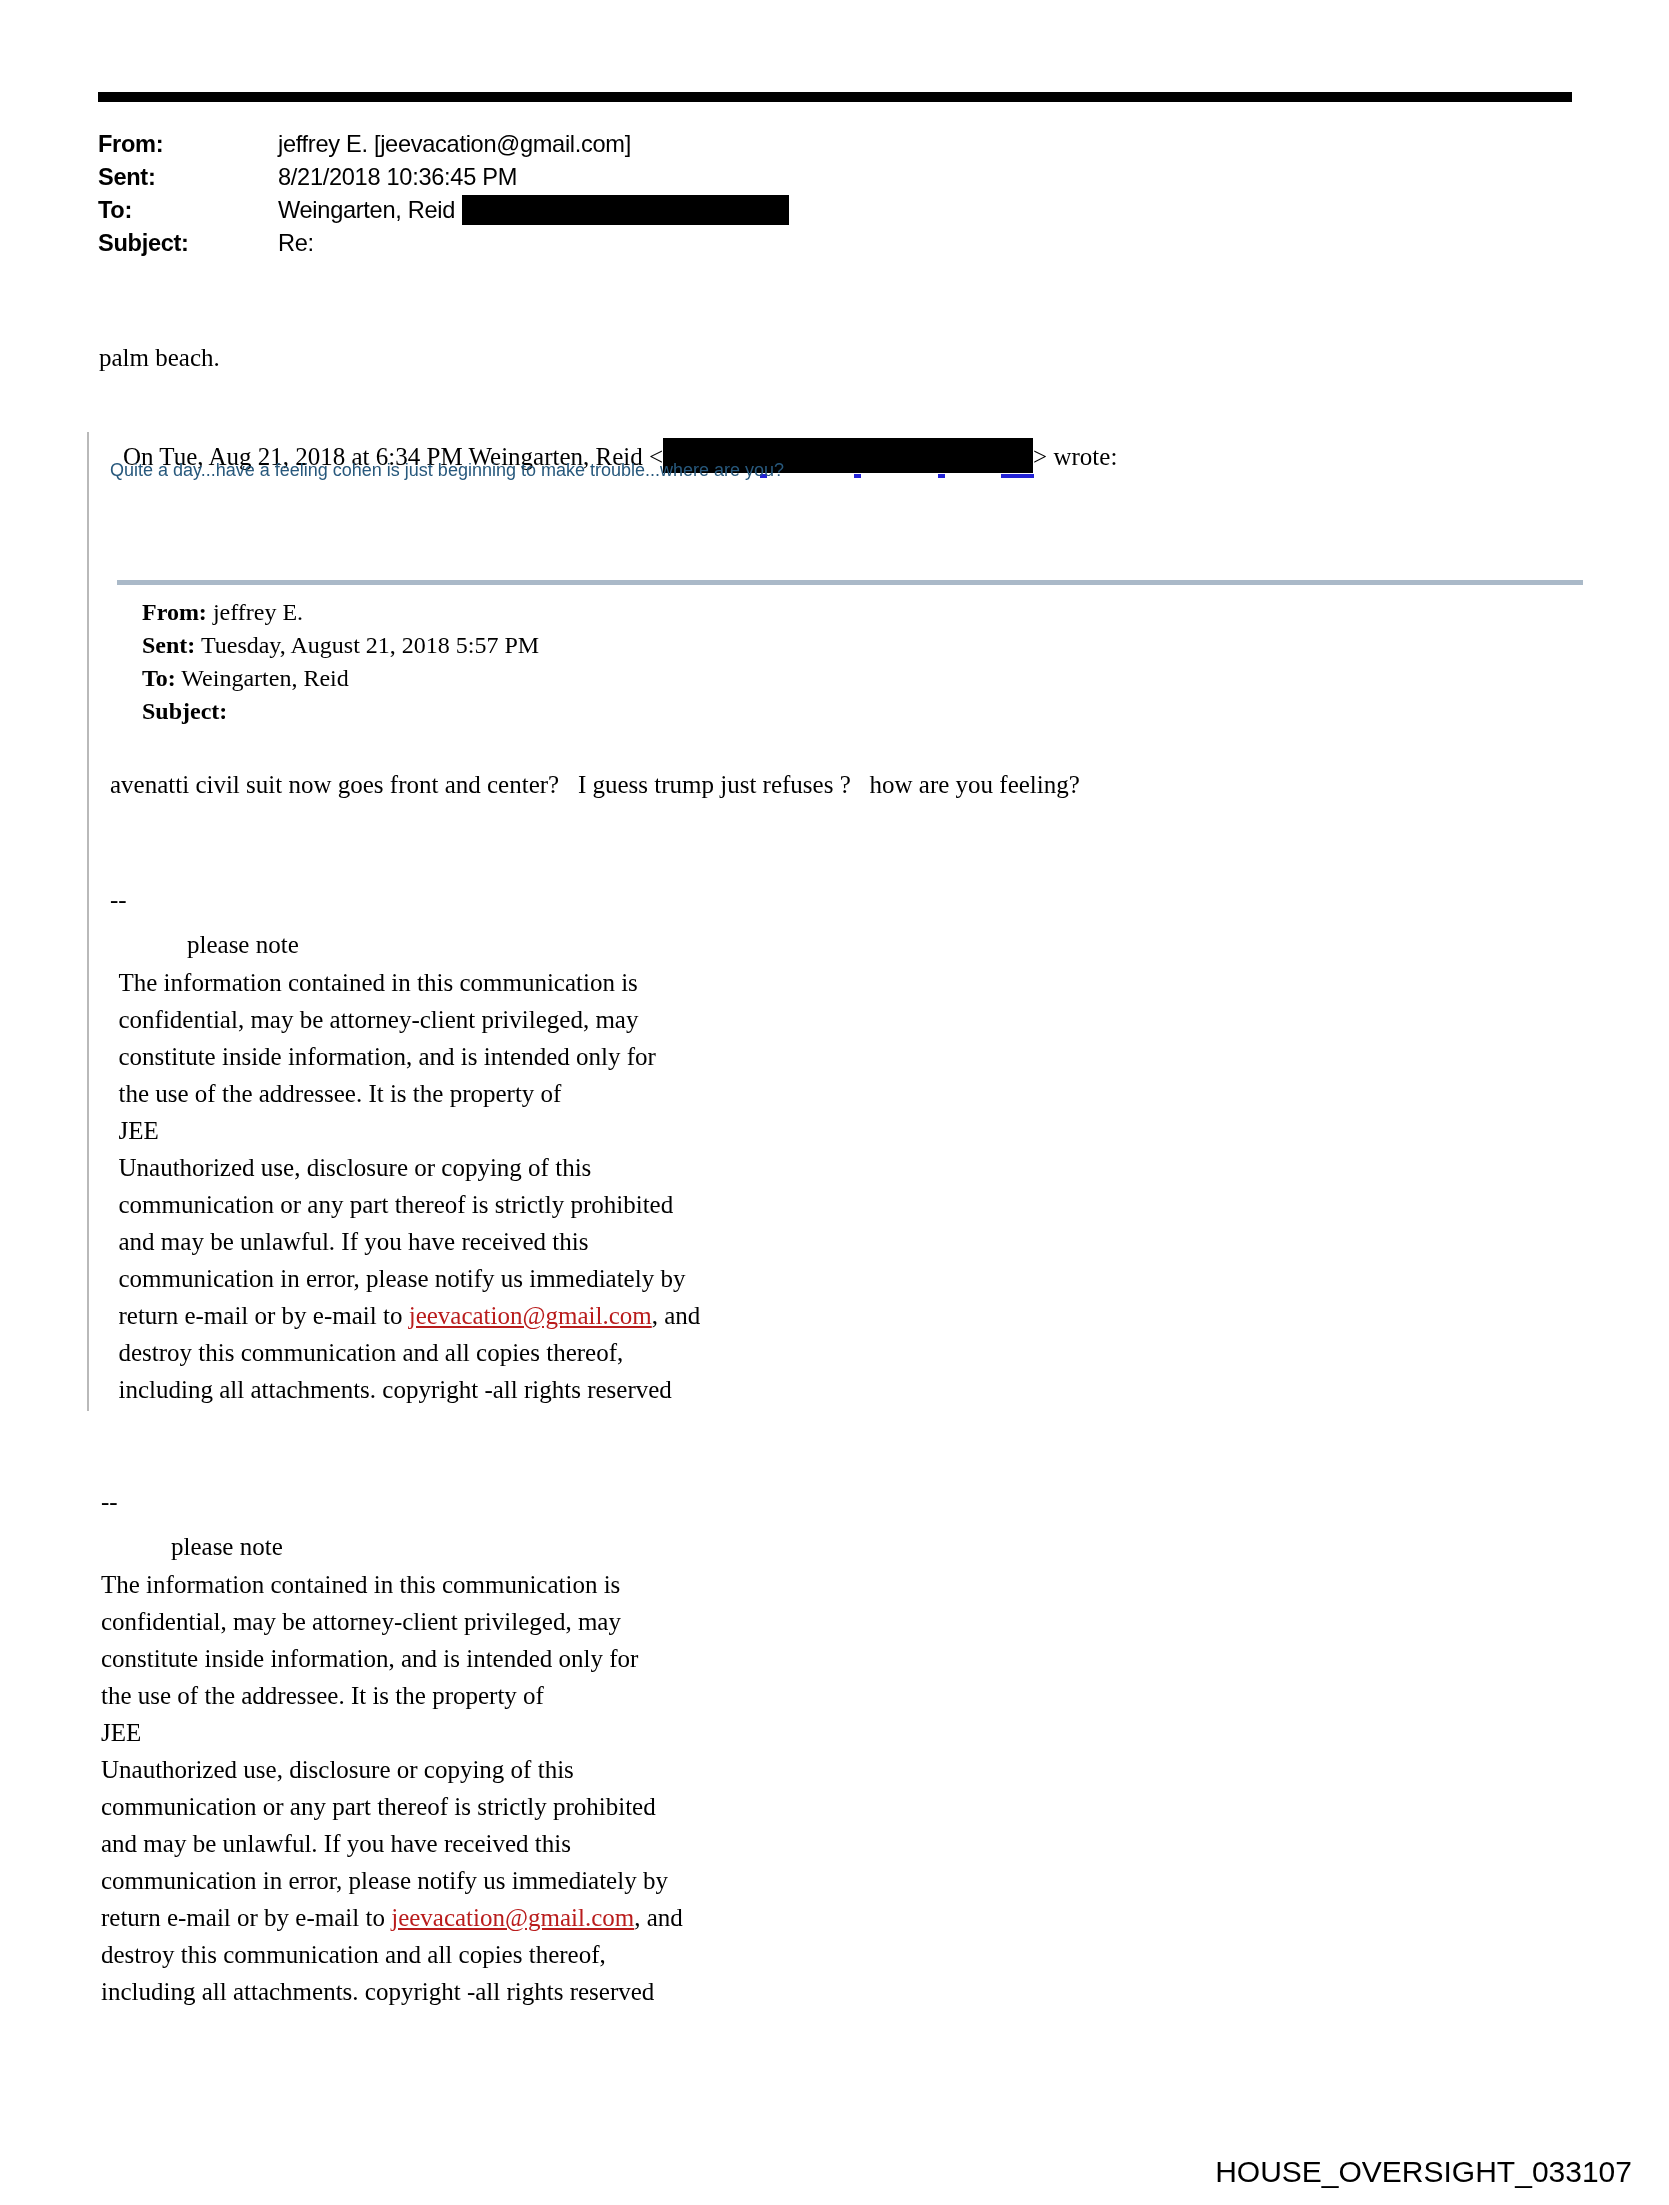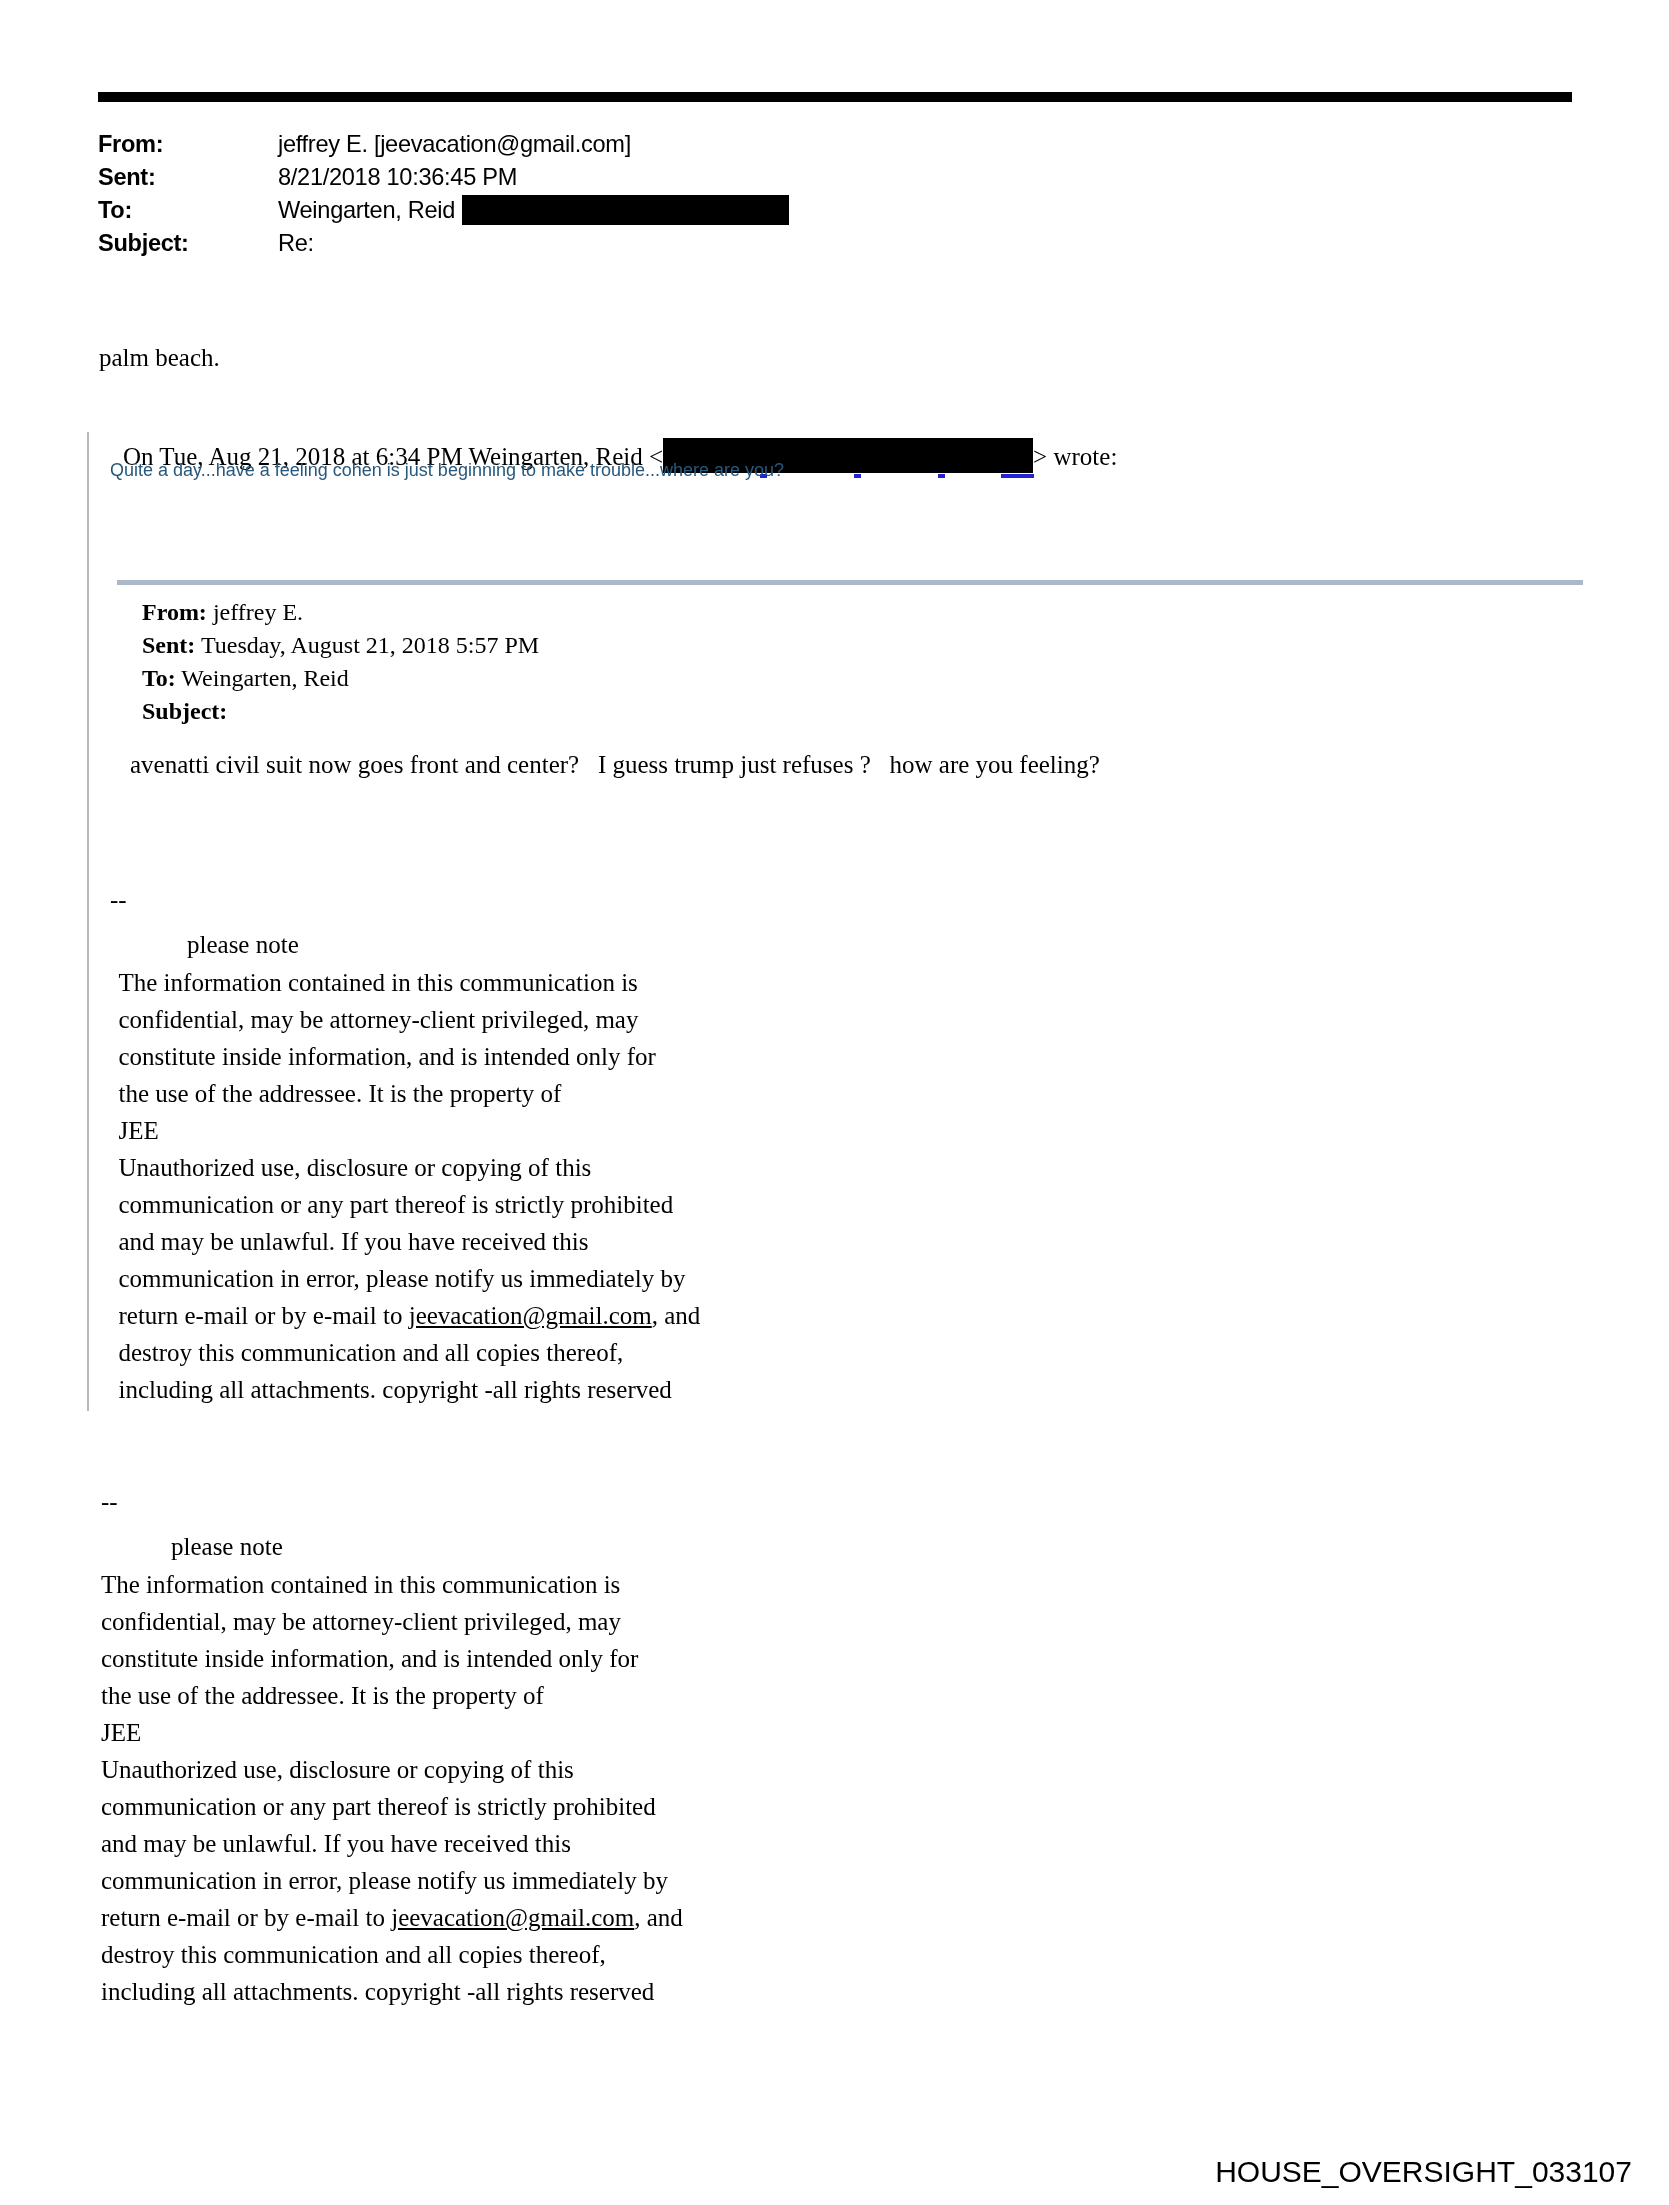--- a/index.html
+++ b/index.html
@@ -50,30 +50,30 @@
   }
   .q-msg{position:absolute;left:21px;top:22px;width:1440px;}
   .q-sig{position:absolute;left:21px;top:101px;}
   .q-divider{position:absolute;left:27.5px;top:148px;width:1466px;height:4.6px;background:#aab9c8;}
   .hdr2{
     position:absolute;left:21px;top:164px;
     font-family:Liberation Serif, serif;
     font-size:24px;line-height:33px;margin-left:32px;
   }
   .hdr2-label{font-weight:bold;}
-  .avenatti{position:absolute;left:21px;top:314px;width:1440px;margin-left:20px;}
+  .avenatti{position:absolute;left:21px;top:334px;width:1440px;}
   .dashes1{position:absolute;left:21px;top:449px;}
   .note1{position:absolute;left:98px;top:494px;}
   .disc1{position:absolute;left:29.5px;top:532px;width:982px;}
   
   .dashes2{position:absolute;left:101px;top:1483px;}
   .note2{position:absolute;left:171px;top:1528px;}
   .disc2{position:absolute;left:101px;top:1566px;width:982px;}
   .disc-line{font-size:25px;line-height:37px;white-space:pre-wrap;}
-  a.mail-link{color:#000000;text-decoration:underline;cursor:pointer;}
+  a.mail-link{color:#b91c1c;text-decoration:underline;cursor:pointer;}
   
   .bates{
     position:absolute;right:37px;top:2155px;
     font-family:"Liberation Sans", sans-serif;
     font-size:30px;color:#000;
   }
 </style>
 </head>
 <body>
 

